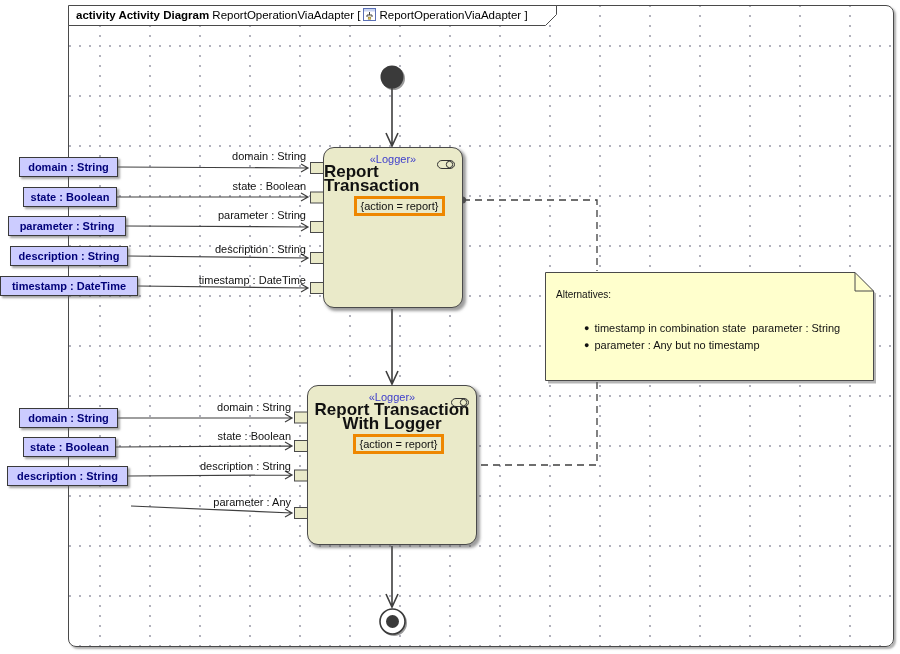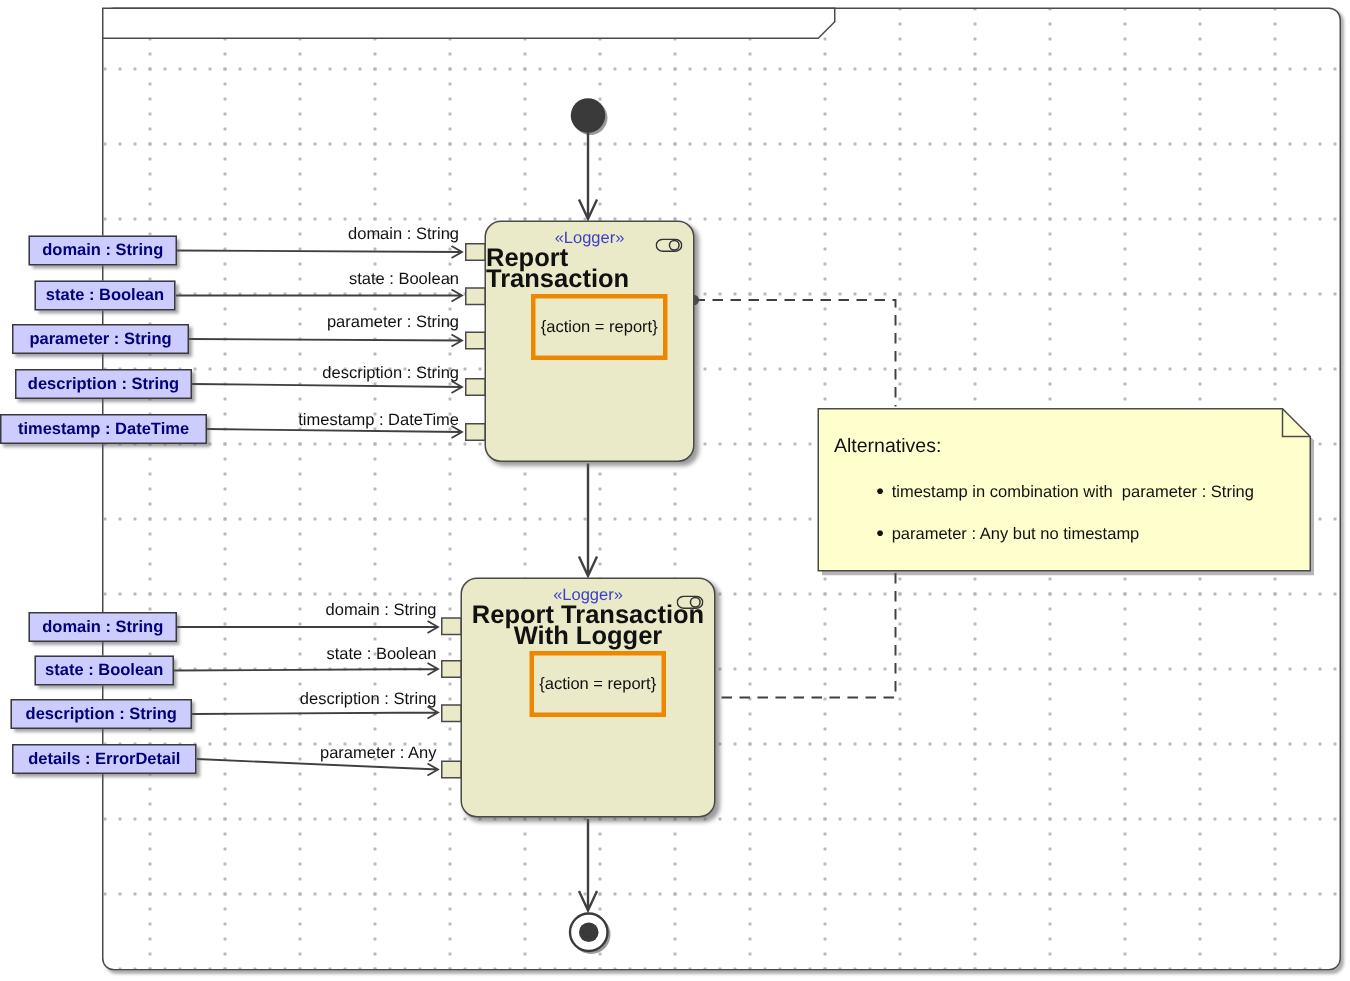--- a/index.html
+++ b/index.html
@@ -19,31 +19,31 @@
             font-size:11.5px;color:#000;z-index:3;white-space:nowrap;}
   .tab-text .b{font-weight:bold;}
   .tab-text .ic{display:inline-block;vertical-align:-2px;margin:0 3px;}
   
   .action{position:absolute;background:#eaeac9;border:1px solid #4a4a4a;border-radius:11px;
           box-shadow:2.5px 2.5px 3px rgba(90,90,90,.6);z-index:3;
           display:flex;flex-direction:column;align-items:center;}
   .stereotype{font-size:11px;color:#3d3dcc;margin-top:5px;}
   .action-name{font-size:17px;font-weight:bold;color:#111;line-height:14px;}
   .constraint{font-size:11px;color:#111;border:3px solid #ee8700;background:#eaeac9;
-              padding:13px 4px;margin-top:3px;white-space:nowrap;margin-left:13px;}
+              padding:1px 4px;margin-top:3px;white-space:nowrap;margin-left:13px;}
   .toggle{position:absolute;right:7px;top:7px;}
   
   .param{position:absolute;height:18px;line-height:18px;background:#ccccff;
          border:1px solid #3a3a3a;text-align:center;font-size:11px;font-weight:bold;
          color:#000078;box-shadow:2px 2px 2px rgba(90,90,90,.55);z-index:3;white-space:nowrap;}
   
   .pinlabel{position:absolute;width:150px;text-align:right;font-size:11px;color:#111;
             z-index:3;white-space:nowrap;}
   
-  .note-title{position:absolute;left:556px;top:289px;font-size:13px;color:#111;z-index:3;}
+  .note-title{position:absolute;left:556px;top:289px;font-size:10px;color:#111;z-index:3;}
   .note-line{position:absolute;left:584px;font-size:11px;color:#111;z-index:3;white-space:nowrap;}
   .note-line .bullet{font-size:9px;vertical-align:1px;margin-right:5px;}
   .note-line .bd{font-weight:normal;}
   .note-line .mid{white-space:pre;}
 </style>
 </head>
 <body>
 
 <div id="canvas">
 
@@ -93,31 +93,41 @@
     </g>
 
     <g fill="#eaeac9" stroke="#4a4a4a">
       <rect x="294.5" y="412" width="13" height="11"></rect>
       <rect x="294.5" y="440.5" width="13" height="11"></rect>
       <rect x="294.5" y="470" width="13" height="11"></rect>
       <rect x="294.5" y="507.5" width="13" height="11"></rect>
     </g>
   </svg>
 
+  <div class="tab-text">
+    <span class="b">activity Activity Diagram</span>
+    <span>ReportOperationViaAdapter</span>
+    <span>[</span><span class="ic"><svg width="13" height="13" viewBox="0 0 13 13">
+          <rect x="0.5" y="0.5" width="12" height="12" fill="#fff" stroke="#5a6fb5"></rect>
+          <rect x="1" y="1" width="11" height="2.5" fill="#c9d5f2"></rect>
+          <path d="M6.5,4 V7 M4,7 H9 M4,7 V9 M9,7 V9" stroke="#444" fill="none"></path>
+          <rect x="5.2" y="9" width="2.6" height="2.2" fill="#e8c95a" stroke="#7a6a20" stroke-width="0.5"></rect>
+        </svg></span><span>ReportOperationViaAdapter</span>
+    <span>]</span>
+  </div>
 
   <div class="param" style="left:19px;top:157px;width:97px;">domain : String</div>
   <div class="param" style="left:23px;top:187px;width:92px;">state : Boolean</div>
   <div class="param" style="left:8px;top:216px;width:116px;">parameter : String</div>
   <div class="param" style="left:10px;top:246px;width:116px;">description : String</div>
   <div class="param" style="left:0px;top:276px;width:136px;">timestamp : DateTime</div>
 
   <div class="param" style="left:19px;top:408px;width:97px;">domain : String</div>
   <div class="param" style="left:23px;top:437px;width:91px;">state : Boolean</div>
   <div class="param" style="left:7px;top:466px;width:119px;">description : String</div>
-  <div class="param" style="left:8px;top:496px;width:121px;">details : ErrorDetail</div>
 
   <div class="pinlabel" style="left:156px;top:150px;">domain : String</div>
   <div class="pinlabel" style="left:156px;top:180px;">state : Boolean</div>
   <div class="pinlabel" style="left:156px;top:209px;">parameter : String</div>
   <div class="pinlabel" style="left:156px;top:243px;">description : String</div>
   <div class="pinlabel" style="left:156px;top:274px;">timestamp : DateTime</div>
 
   <div class="pinlabel" style="left:141px;top:401px;">domain : String</div>
   <div class="pinlabel" style="left:141px;top:430px;">state : Boolean</div>
   <div class="pinlabel" style="left:141px;top:460px;">description : String</div>
@@ -143,19 +153,19 @@
         </svg>
     </span>
     <span class="stereotype">«Logger»</span>
     <span class="action-name">Report Transaction</span>
     <span class="action-name">With Logger</span>
     <span class="constraint">{action = report}</span>
   </div>
 
   <div class="note-title">Alternatives:</div>
   <div class="note-line" style="top:322px;">
-    <span class="bullet">●</span><span class="bd">timestamp</span><span class="mid"> in combination with  </span><span class="bd">parameter : String</span>
+    <span class="bullet">●</span><span class="bd">timestamp</span><span class="mid"> in combination state  </span><span class="bd">parameter : String</span>
   </div>
-  <div class="note-line" style="top:350px;">
+  <div class="note-line" style="top:339px;">
     <span class="bullet">●</span><span class="bd">parameter : Any</span><span class="mid"> but no </span><span class="bd">timestamp</span>
   </div>
 
 </div>
 
 </body></html>

